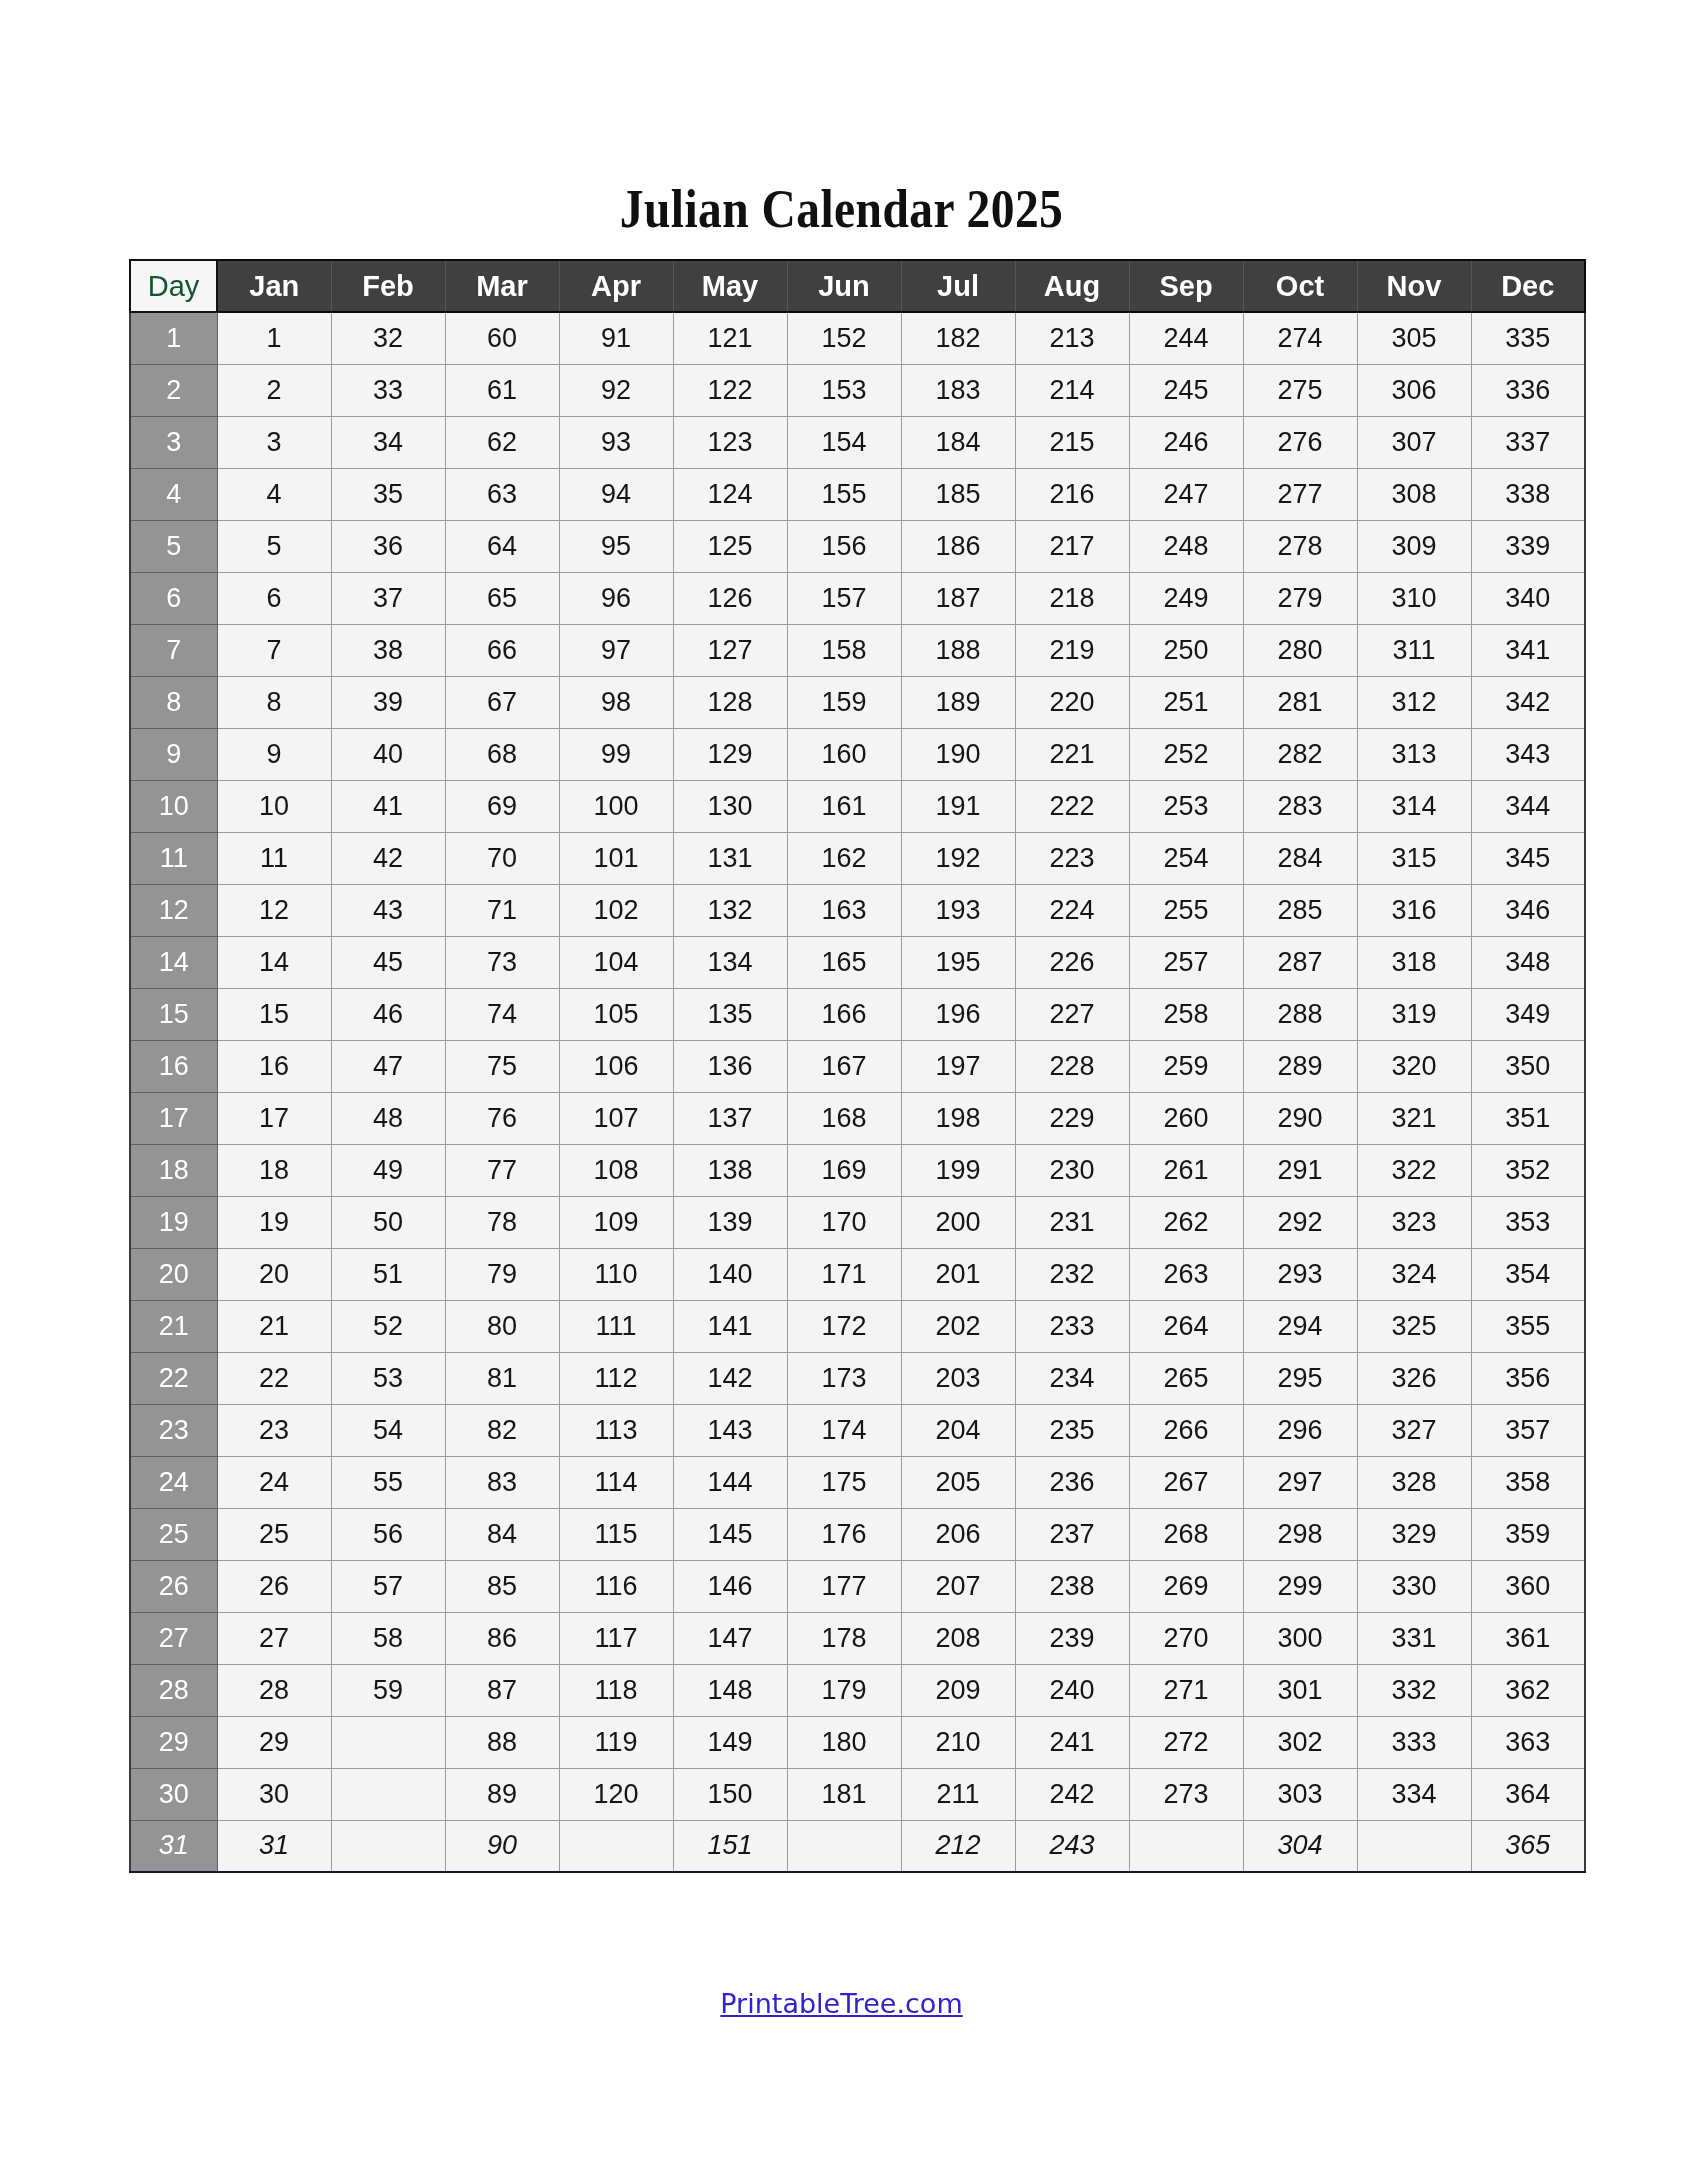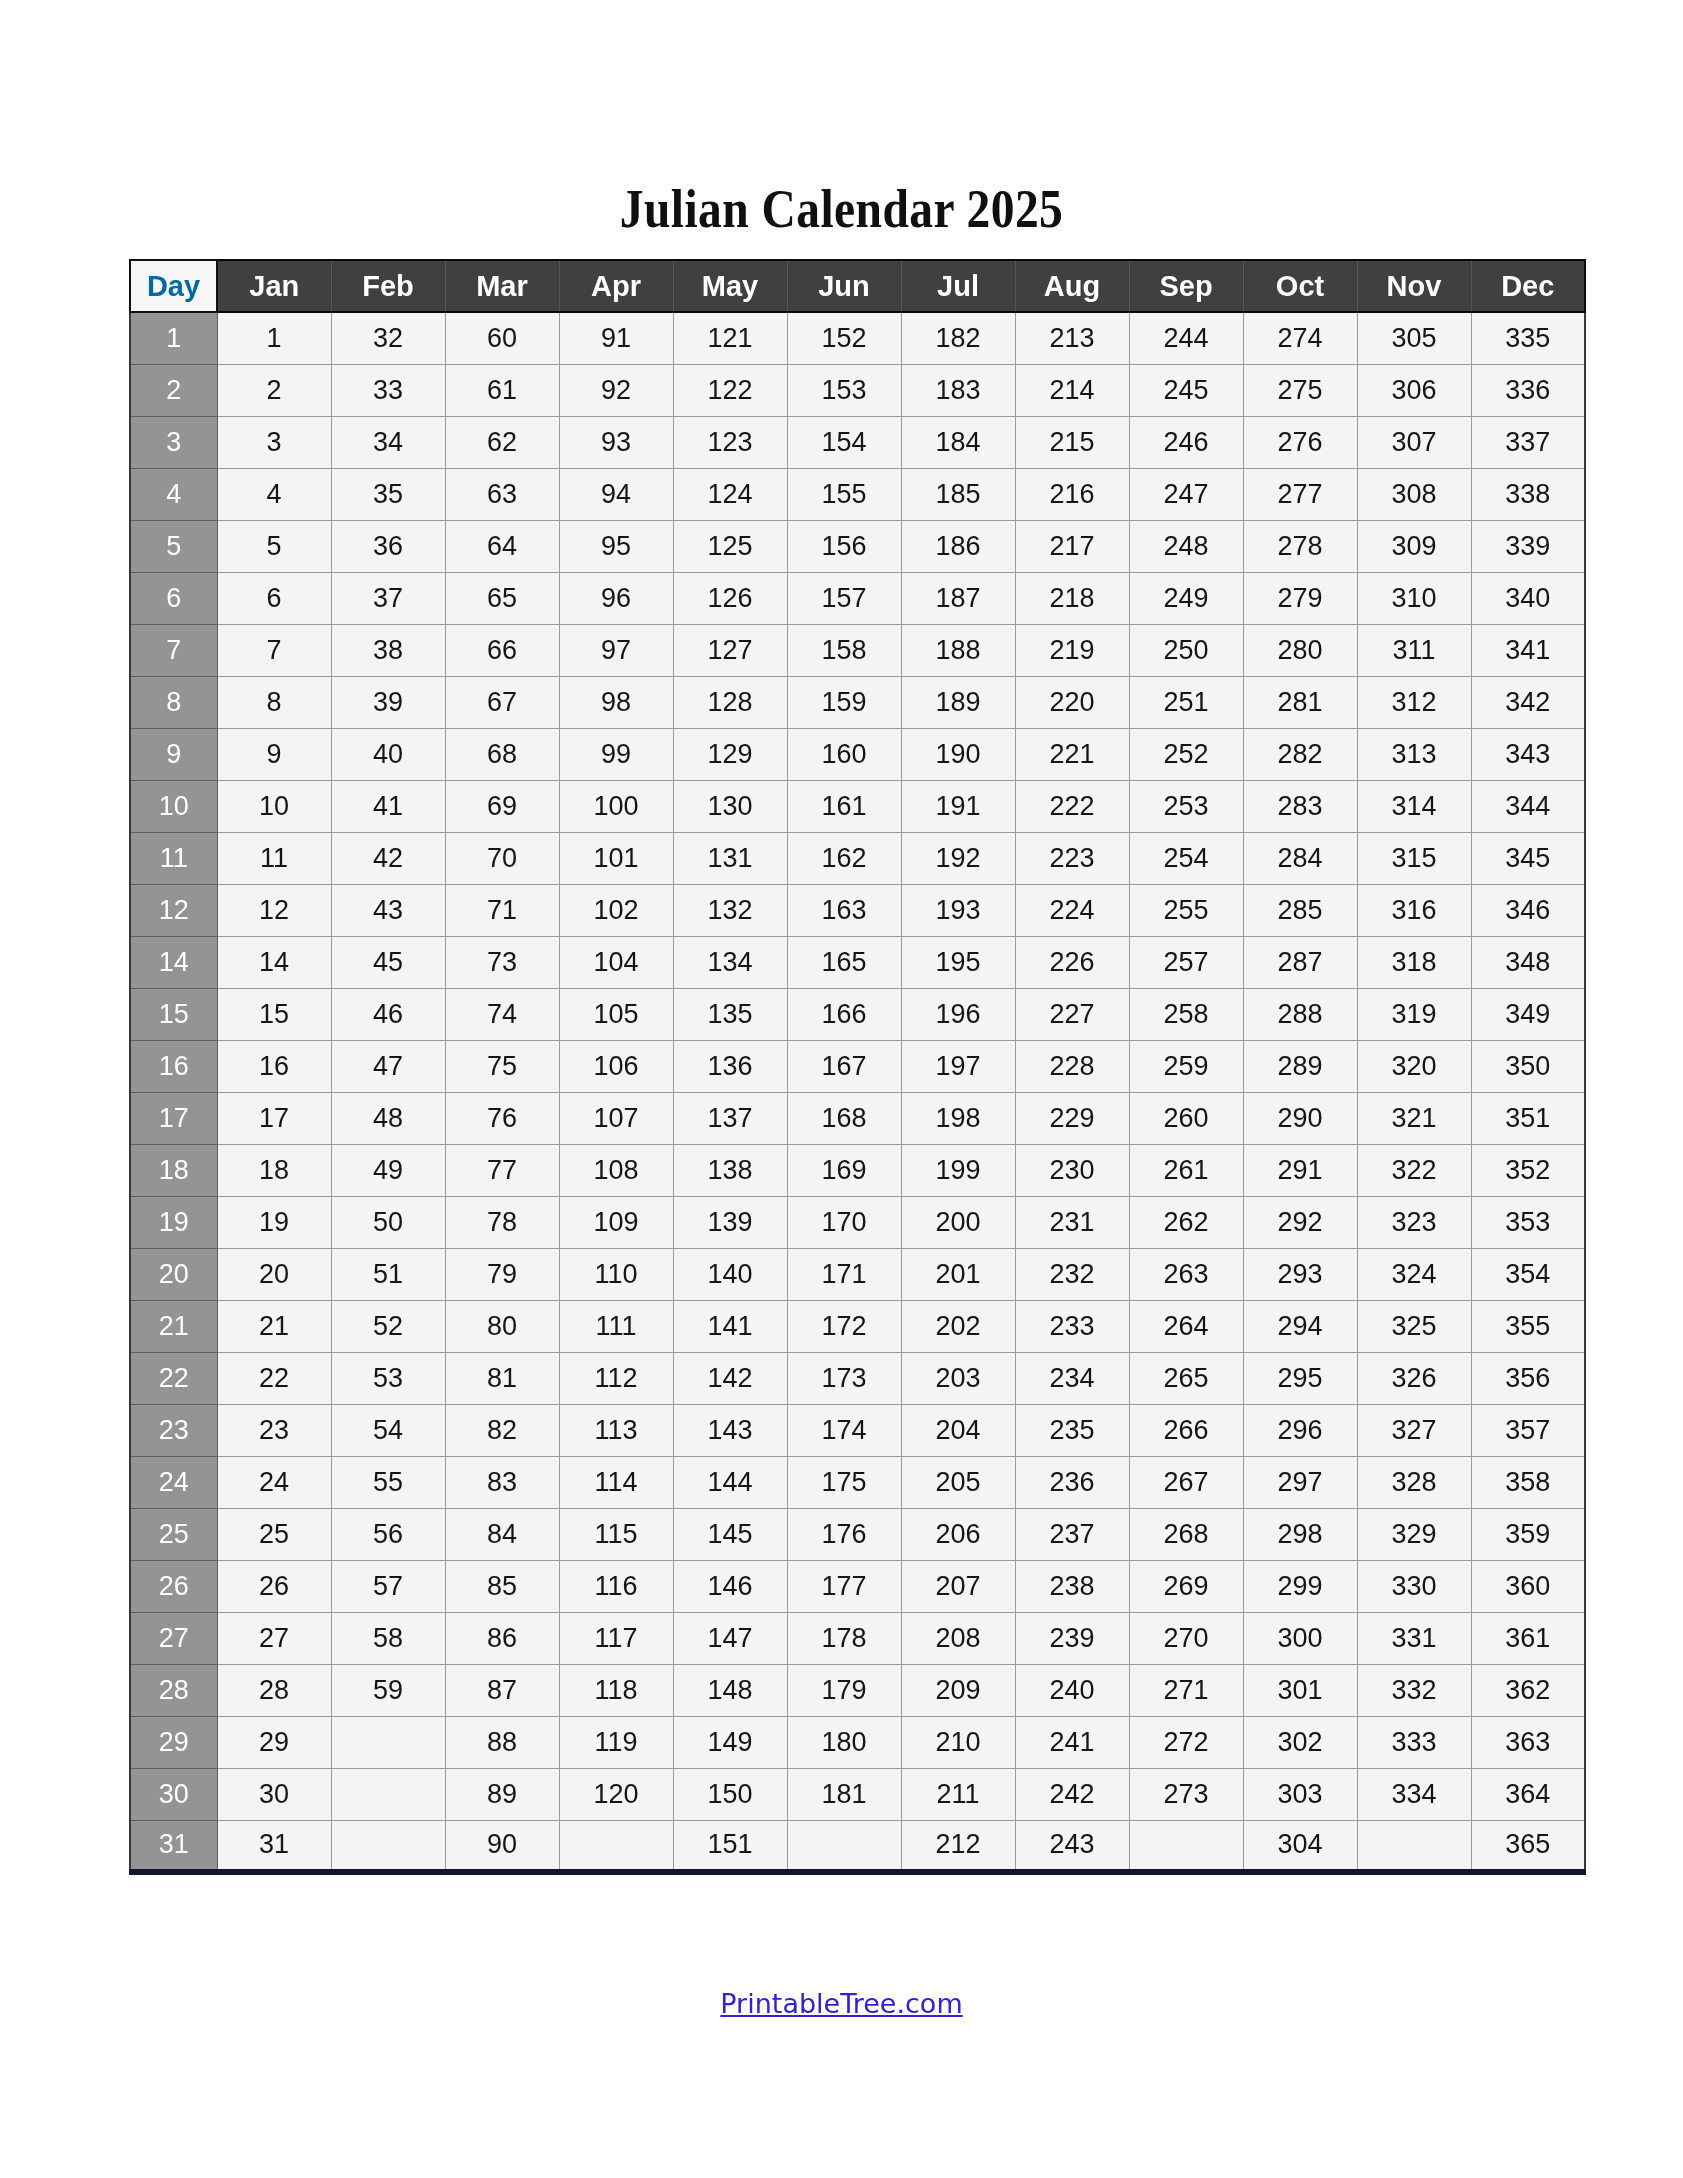--- a/index.html
+++ b/index.html
@@ -65,23 +65,23 @@
     margin: 0;
     text-align: center;
     vertical-align: middle;
     height: 52px;
     box-sizing: border-box;
   }
 
   
   thead th.day-head {
     background: #f6f6f6;
-    color: #0369a1;
+    color: #14532d;
     font-size: 29px;
-    font-weight: 700;
+    font-weight: 400;
     border: 2px solid #111111;
     border-right: 2px solid #111111;
     letter-spacing: 0px;
     transform: none;
   }
 
   thead th.month-head {
     background: #404040;
     color: #ffffff;
     font-size: 29px;
@@ -109,21 +109,22 @@
     background: #f4f4f4;
     color: #151515;
     font-size: 27px;
     font-weight: 400;
     border: 1px solid #9a9a9a;
   }
   tbody td.num-cell:last-child {
     border-right: 2px solid #3a3a3a;
   }
   tbody tr:last-child td {
-    border-bottom: 6px solid #0f172a;
+    border-bottom: 2px solid #0f172a;
+    font-style: italic;
   }
 
   .footer-link-wrap {
     position: absolute;
     left: 0;
     top: 1988px;
     width: 1683px;
     text-align: center;
   }
   a.footer-link {

